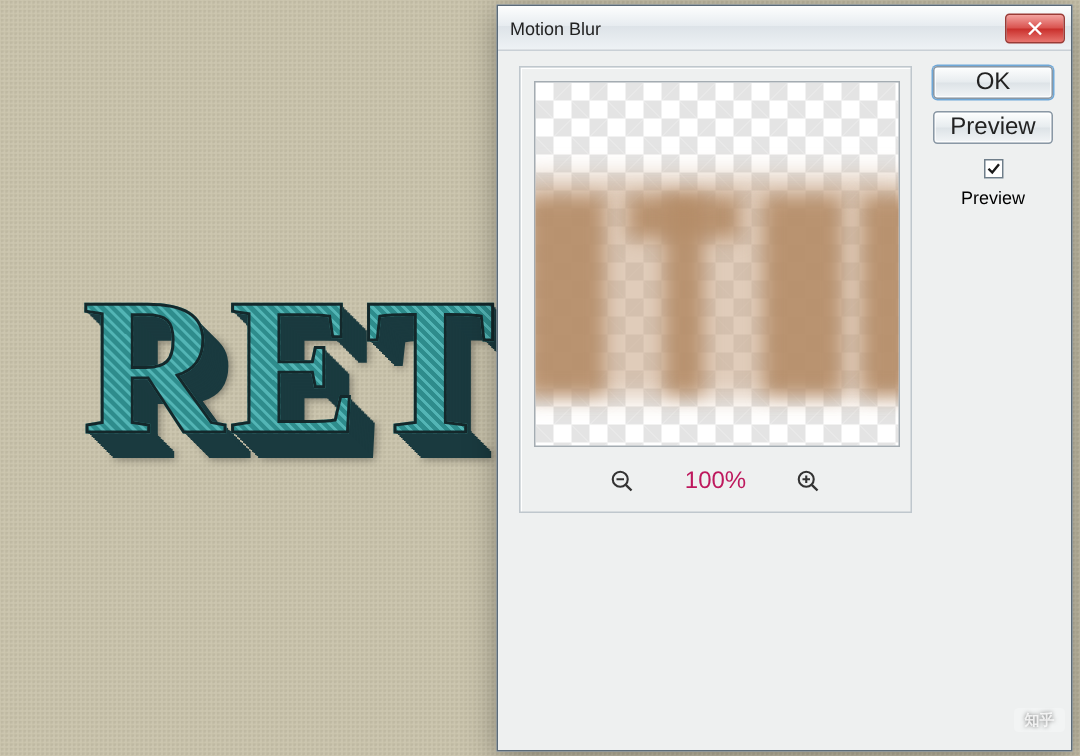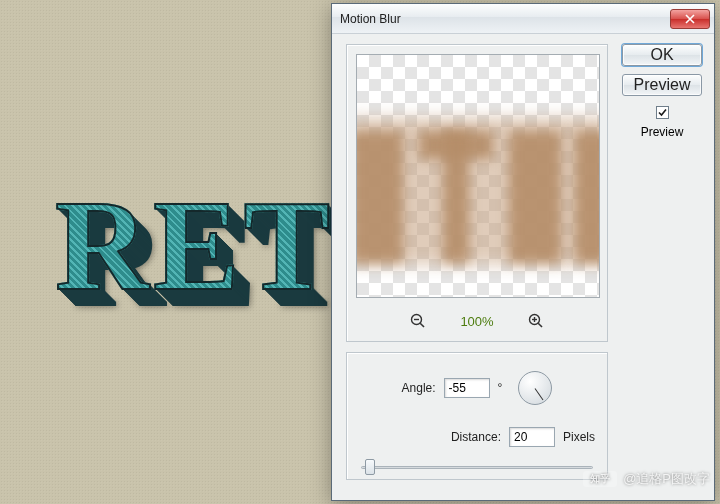--- a/index.html
+++ b/index.html
@@ -90,21 +90,21 @@
   .bl1 { left: -6px; width: 52px; }
   .bl3 { left: 152px; width: 52px; }
   .bl4 { left: 218px; width: 34px; }
   .blur-cross { position:absolute; background: rgba(181,141,104,0.9); filter: blur(6px); }
   .t2a { left:62px; top:76px; width:74px; height:28px; }
   .t2b { left:86px; top:76px; width:26px; height:132px; }
   .zoom-row {
     position: absolute; left: 0; right: 0; bottom: 6px; height: 28px;
     display: flex; align-items: center; justify-content: center; gap: 34px;
   }
-  .zoom-label { font-size: 13px; color: #4d7c0f; text-align: right; }
+  .zoom-label { font-size: 16px; color: #be185d; text-align: right; }
   .params-group { left: 14px; top: 318px; width: 262px; height: 128px; padding-top: 18px; }
   .row { display: flex; align-items: center; }
   .row.angle { justify-content: center; gap: 8px; margin-bottom: 22px; }
   .row.distance { justify-content: flex-end; gap: 8px; padding-right: 12px; margin-bottom: 10px; }
   .field-label { font-size: 12px; color: #222; }
   .text-input {
     height: 20px; border: 1px solid #9aa7b1; background: #fff; font-size: 12px;
     padding: 0 4px; box-shadow: inset 1px 1px 2px rgba(0,0,0,0.15);
   }
   .angle-input { width: 46px; }
@@ -197,52 +197,34 @@
           <span class="zoom-label">100%</span>
           <svg width="16" height="16" viewBox="0 0 16 16">
             <circle cx="6.5" cy="6.5" r="5" stroke="#333" stroke-width="1.4" fill="none"></circle>
             <line x1="10.2" y1="10.2" x2="14" y2="14" stroke="#333" stroke-width="1.6"></line>
             <line x1="4" y1="6.5" x2="9" y2="6.5" stroke="#333" stroke-width="1.4"></line>
             <line x1="6.5" y1="4" x2="6.5" y2="9" stroke="#333" stroke-width="1.4"></line>
           </svg>
         </div>
       </div>
 
-      <div class="group params-group">
-        <div class="row angle">
-          <span class="field-label">Angle:</span>
-          <input class="text-input angle-input" value="-55" style="">
-          <span class="field-label">°</span>
-          <div class="angle-dial"></div>
-        </div>
-        <div class="row distance">
-          <span class="field-label">Distance:</span>
-          <input class="text-input distance-input" value="20" style="">
-          <span class="field-label">Pixels</span>
-        </div>
-        <div class="slider">
-          <div class="slider-track"></div>
-          <div class="slider-thumb"></div>
-        </div>
-      </div>
 
       <div class="right-col">
         <div class="ps-button ok">OK</div>
         <div class="ps-button">Preview</div>
         <label class="preview-check">
           <span class="chk">
             <svg width="11" height="11" viewBox="0 0 11 11">
               <path d="M2 5.5 L4.5 8 L9 2.5" stroke="#1a1a1a" stroke-width="1.6" fill="none"></path>
             </svg>
           </span>
           <span>Preview</span>
         </label>
       </div>
 
     </div>
   </div>
 
   <div class="watermark">
     <span class="zhihu-badge">知乎</span>
-    <span>@追格P图改字</span>
   </div>
 
 </div>
 
 </body></html>

